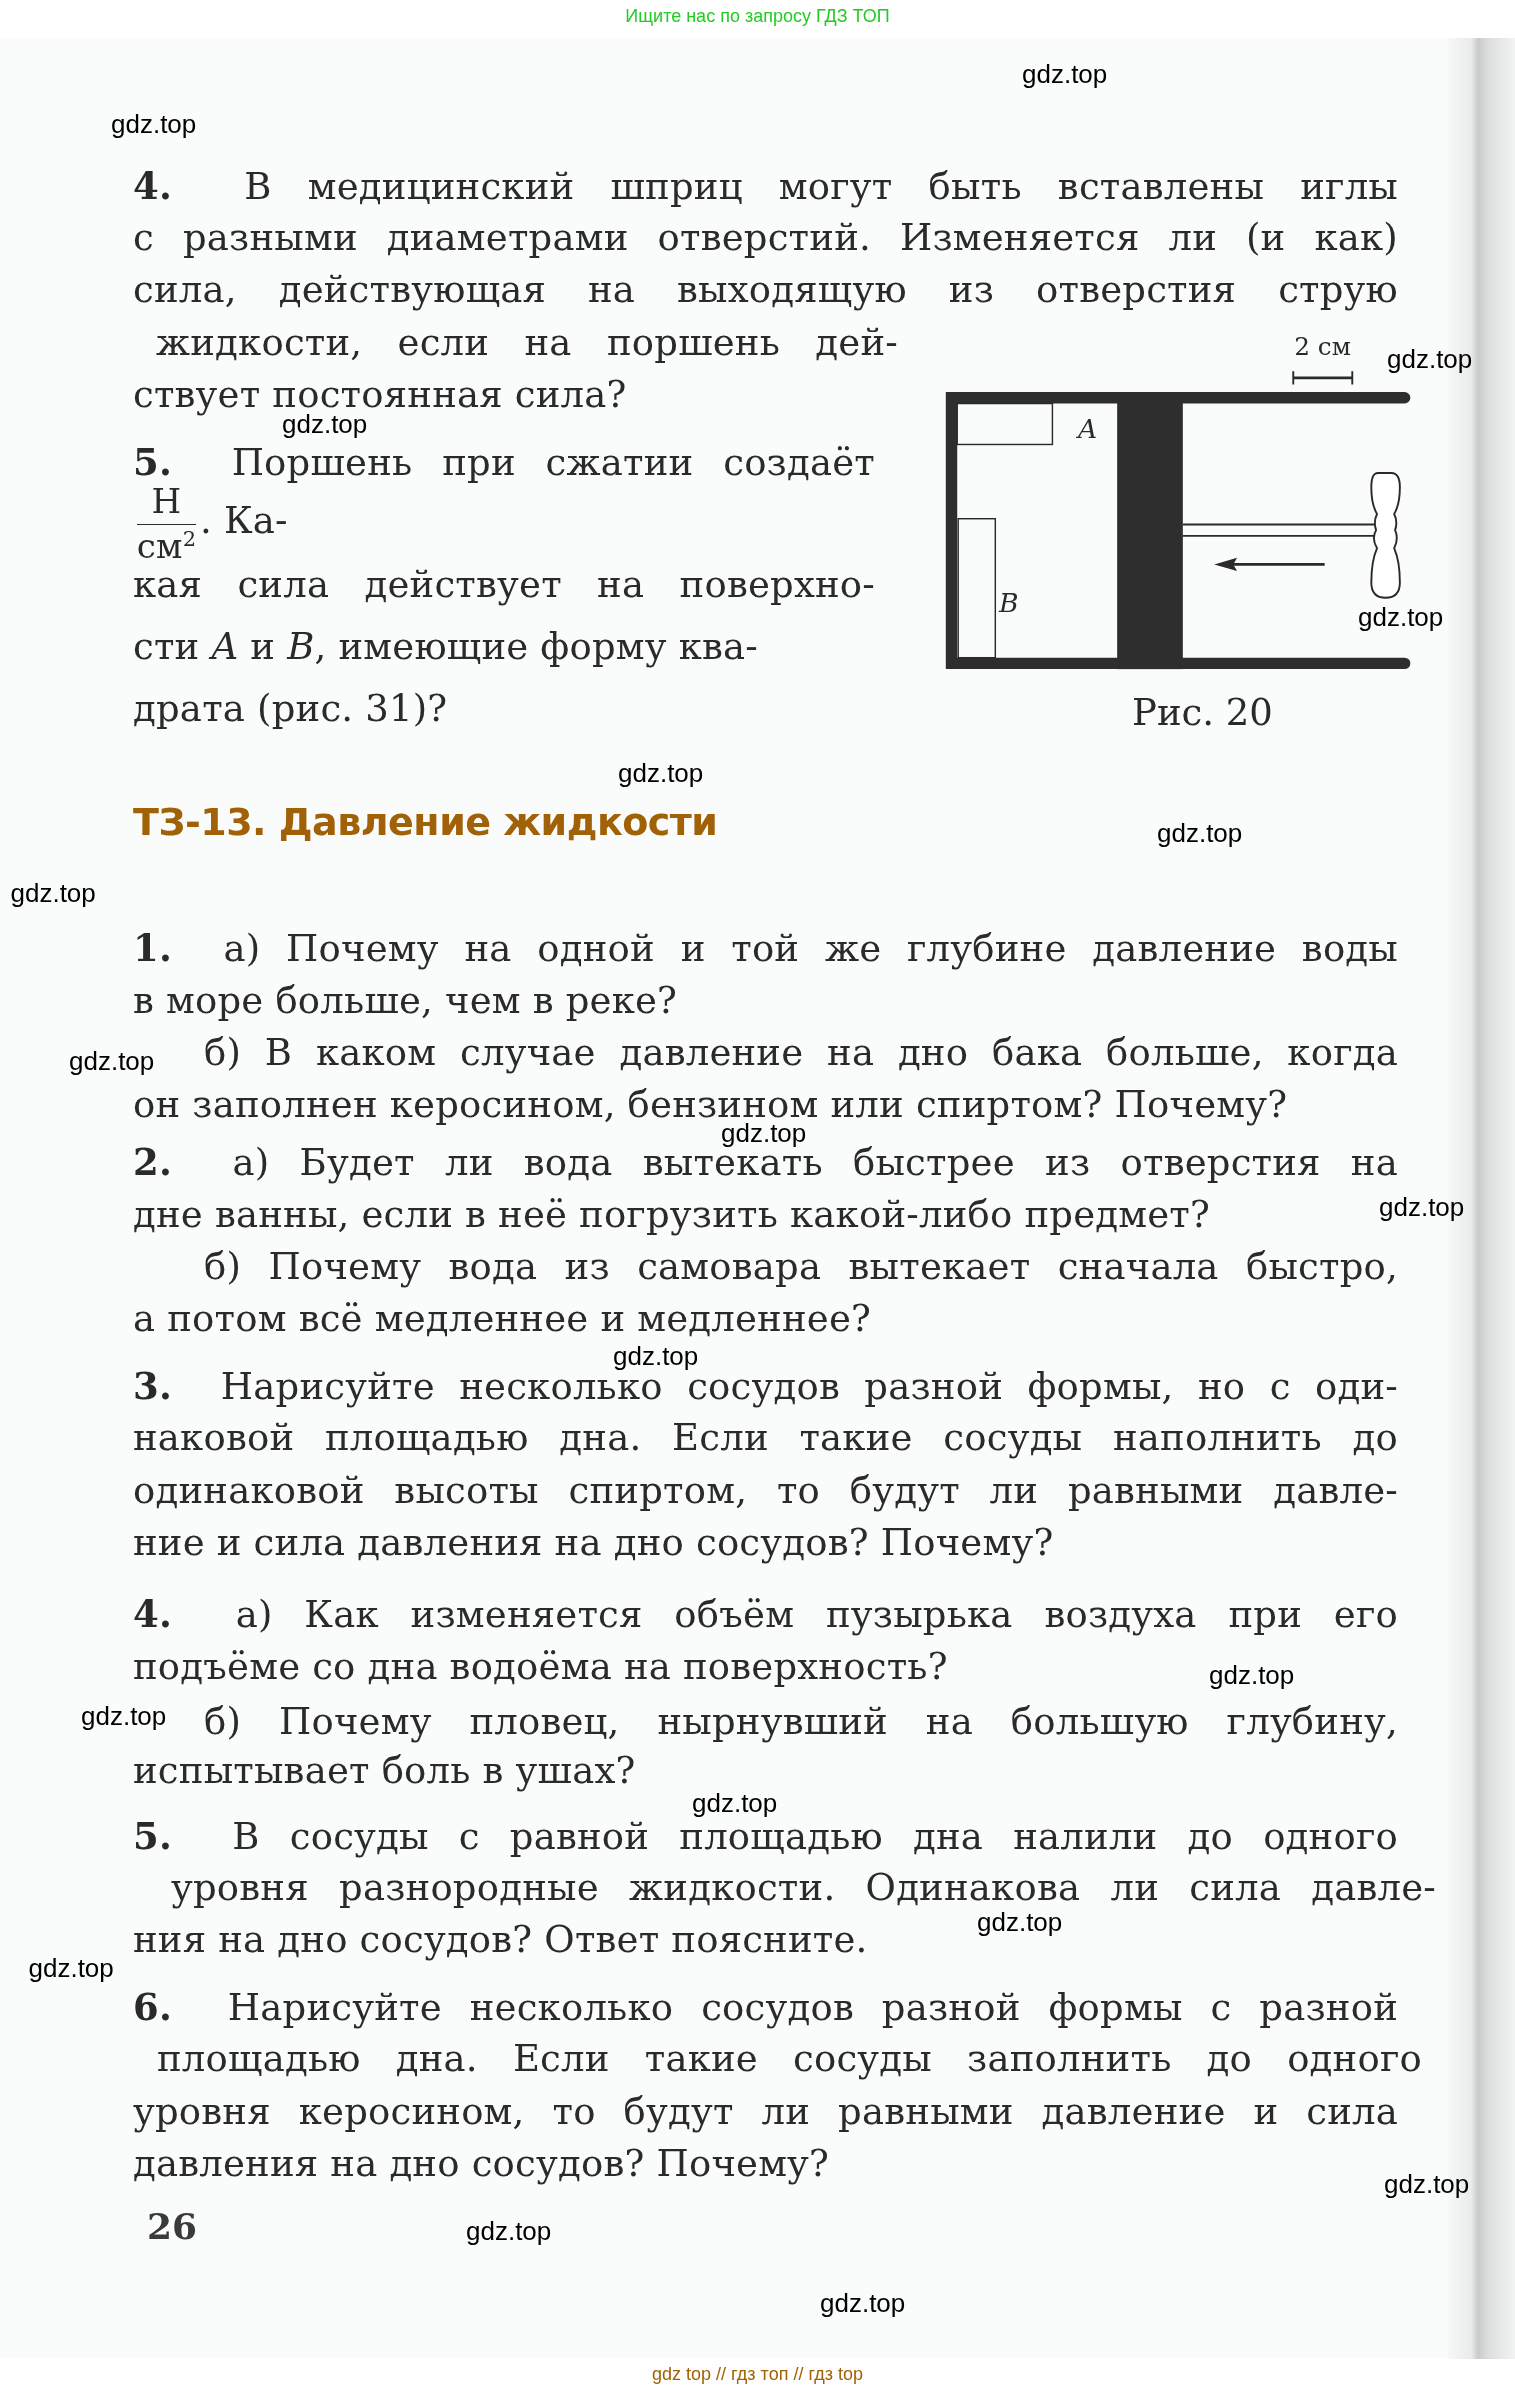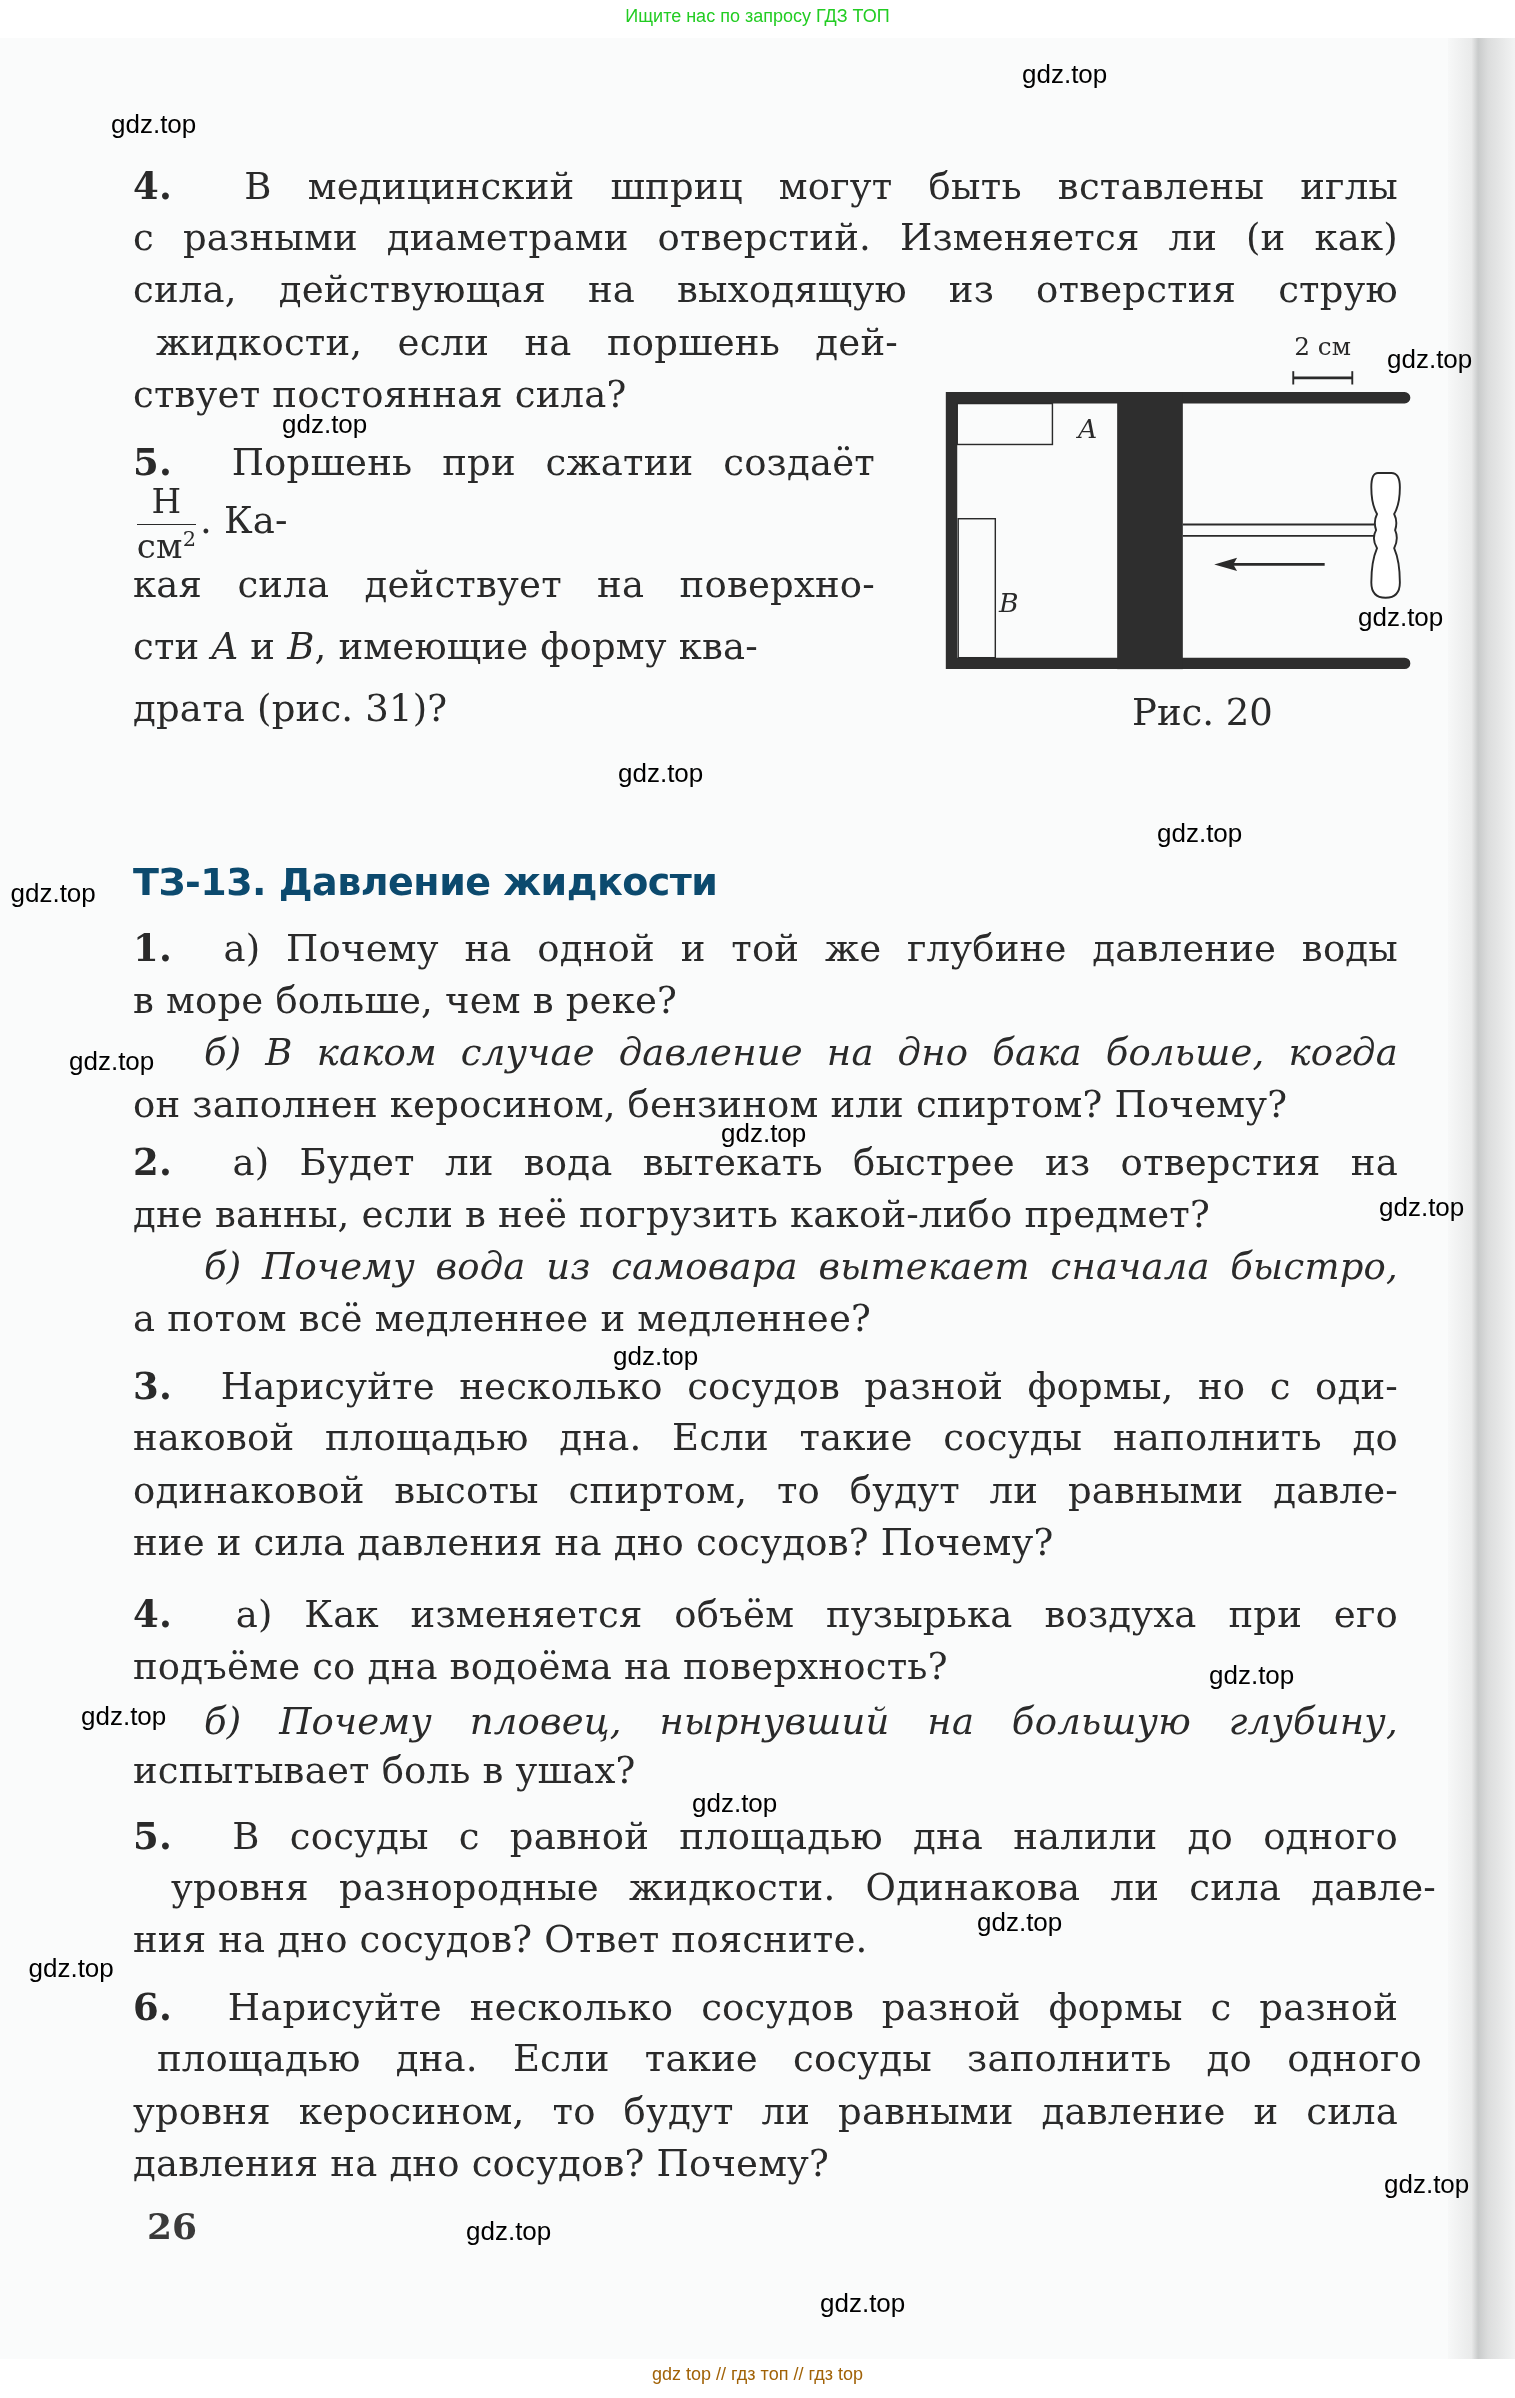--- a/index.html
+++ b/index.html
@@ -6,22 +6,22 @@
   body { width:1515px; height:2399px; position:relative; background:#ffffff; overflow:hidden; font-family:"DejaVu Serif", serif; }
   .banner { position:absolute; left:0; width:1515px; text-align:center; font-family:"Liberation Sans", sans-serif; }
   .banner-top { top:5.7px; font-size:18px; }
   .banner-bottom { top:2364px; font-size:18px; }
   .page { position:absolute; left:0; top:38px; width:1515px; height:2321px; background:#fafbfb; }
   .page-shadow { position:absolute; right:0; top:38px; width:67px; height:2321px;
      background:linear-gradient(to right, #f7f8f8 0%, #e9eaea 35%, #c9cbcb 45%, #dcdddd 60%, #f2f3f3 100%); }
   .line { position:absolute; left:133px; width:1265px; font-size:37px; line-height:48px; color:#2a2a2a; white-space:nowrap; letter-spacing:0.2px; }
   .just { text-align:justify; text-align-last:justify; }
   .num { font-weight:bold; }
-  .ind { padding-left:95px; box-sizing:border-box;font-style:italic; }
-  .heading { position:absolute; left:133px; top:860px; font-family:"DejaVu Sans", sans-serif; font-weight:bold; font-size:38px; color:#0c4a6e; letter-spacing:-0.5px; }
+  .ind { padding-left:95px; box-sizing:border-box; }
+  .heading { position:absolute; left:133px; top:800px; font-family:"DejaVu Sans", sans-serif; font-weight:bold; font-size:38px; color:#a16207; letter-spacing:-0.5px; }
   .wm { position:absolute; font-family:"Liberation Sans", sans-serif; font-size:26px; color:#000; }
   .frac { display:inline-block; vertical-align:middle; text-align:center; margin:0 3.8px; line-height:1; }
   .frac .n { display:block; font-size:34px; padding-bottom:5.7px; border-bottom:1.9px solid #2a2a2a; }
   .frac .d { display:block; font-size:34px; padding-top:3.8px; }
   .frac sup { font-size:21px; }
   .figure { position:absolute; left:942px; top:314px; width:495px; height:438px; }
   .caption { position:absolute; left:1132px; top:691px; font-size:37px; color:#2a2a2a; }
   .pagenum { position:absolute; left:147px; top:2205px; font-size:36px; font-weight:bold; color:#3a3a3a; }
 </style>
 </head>

